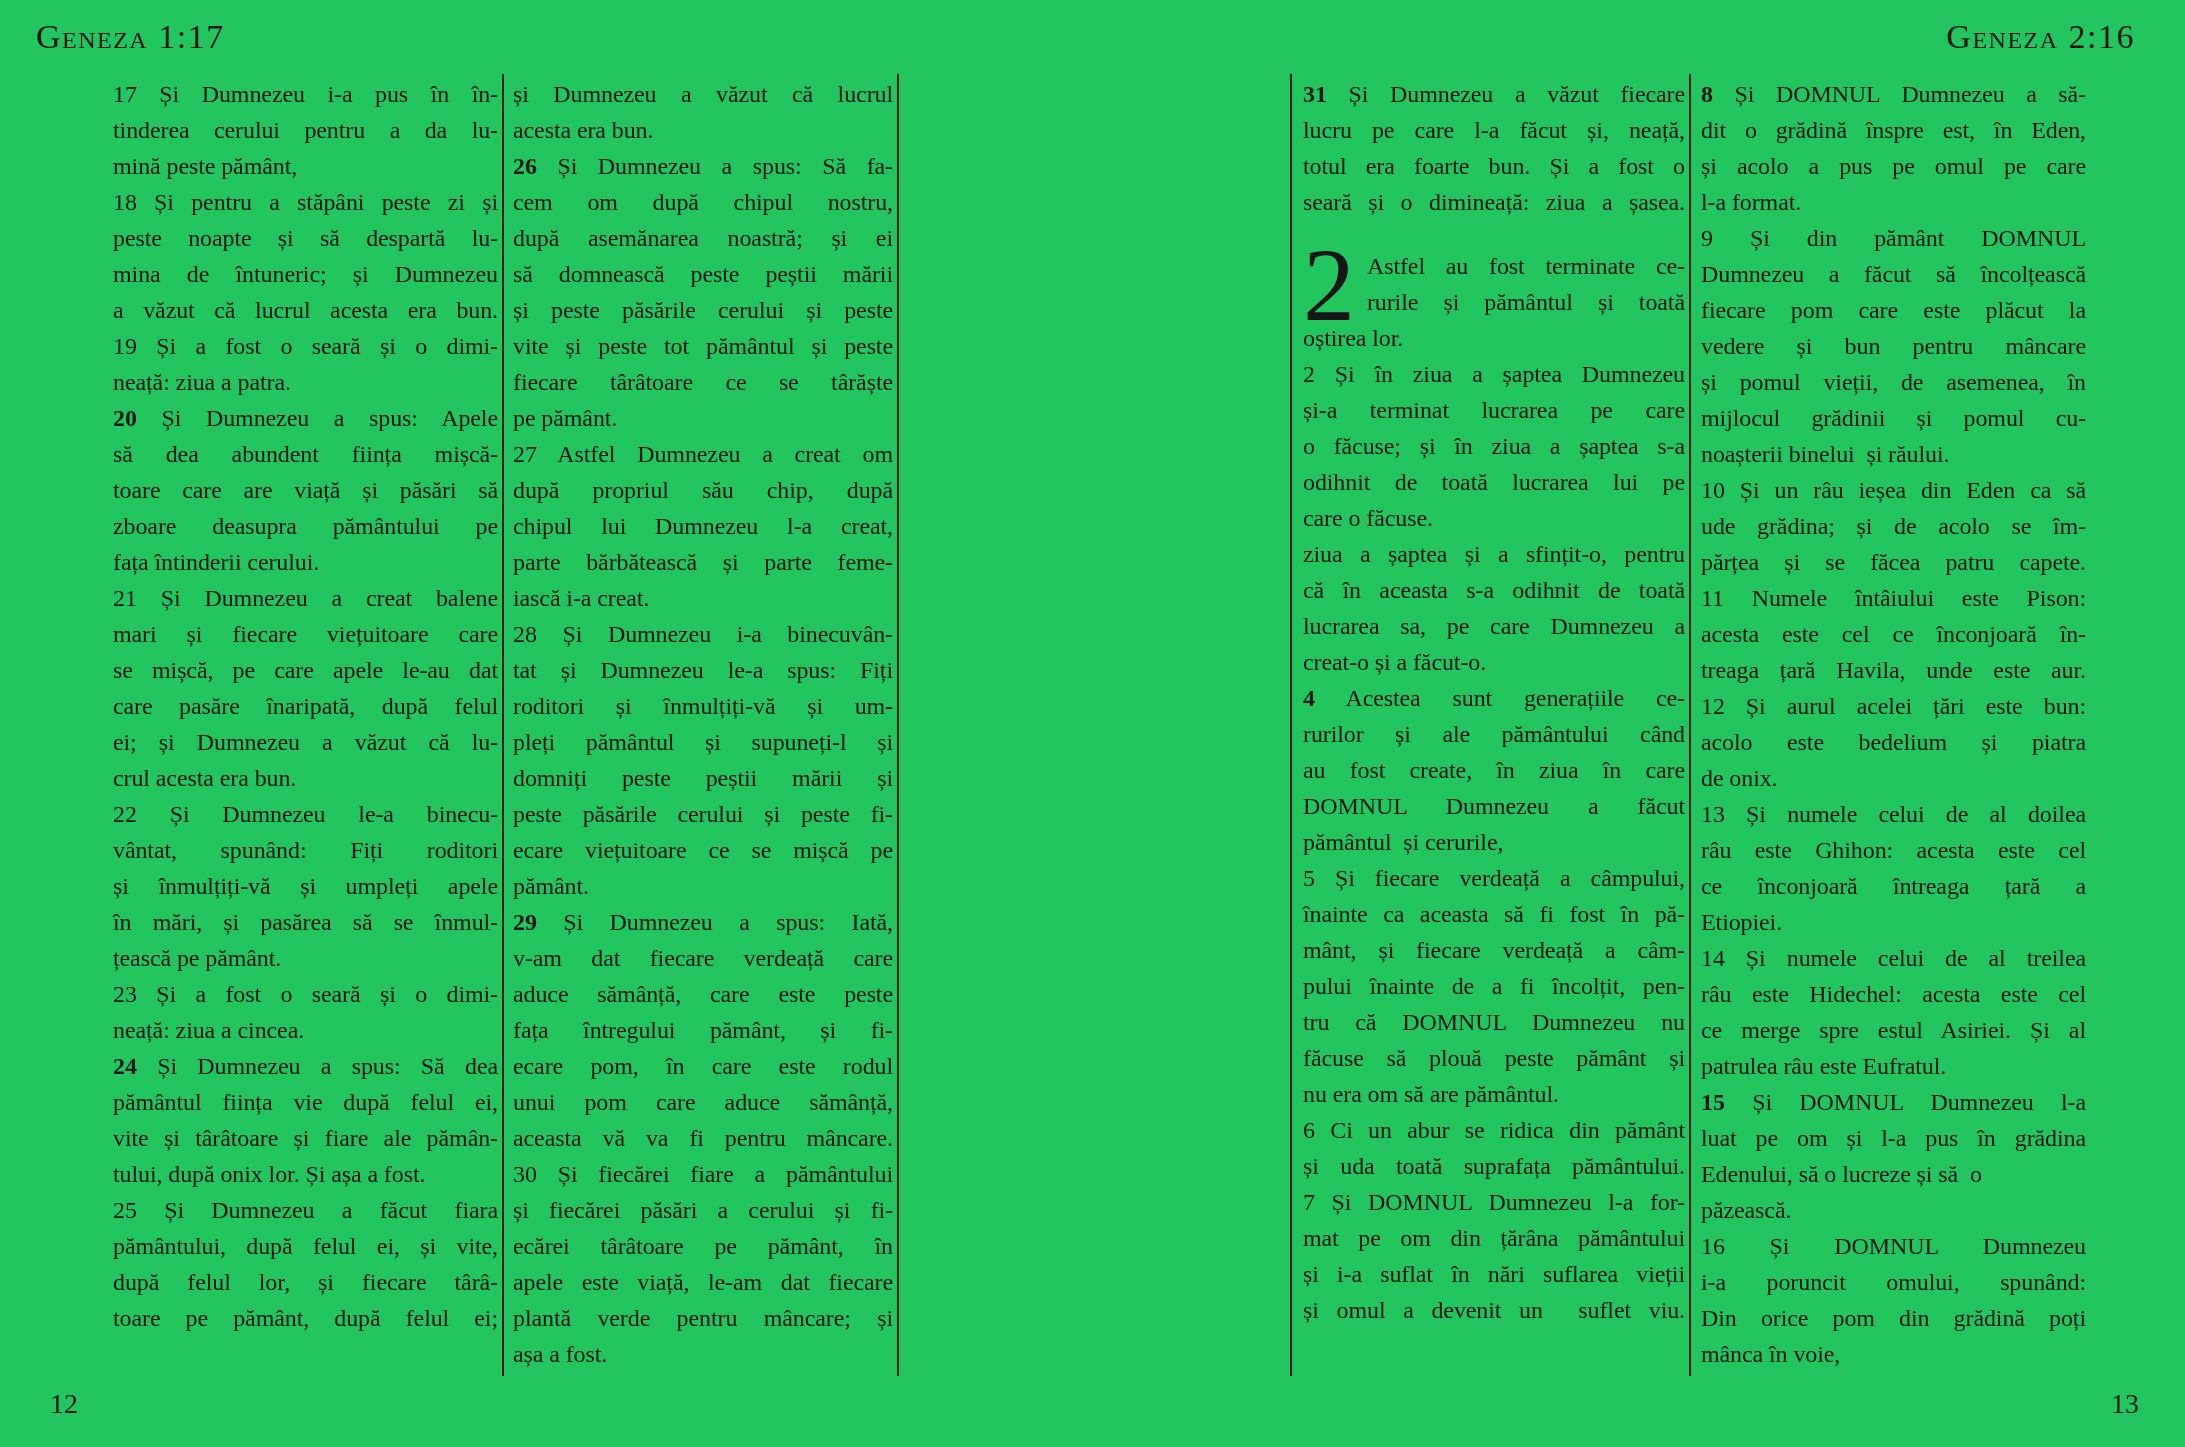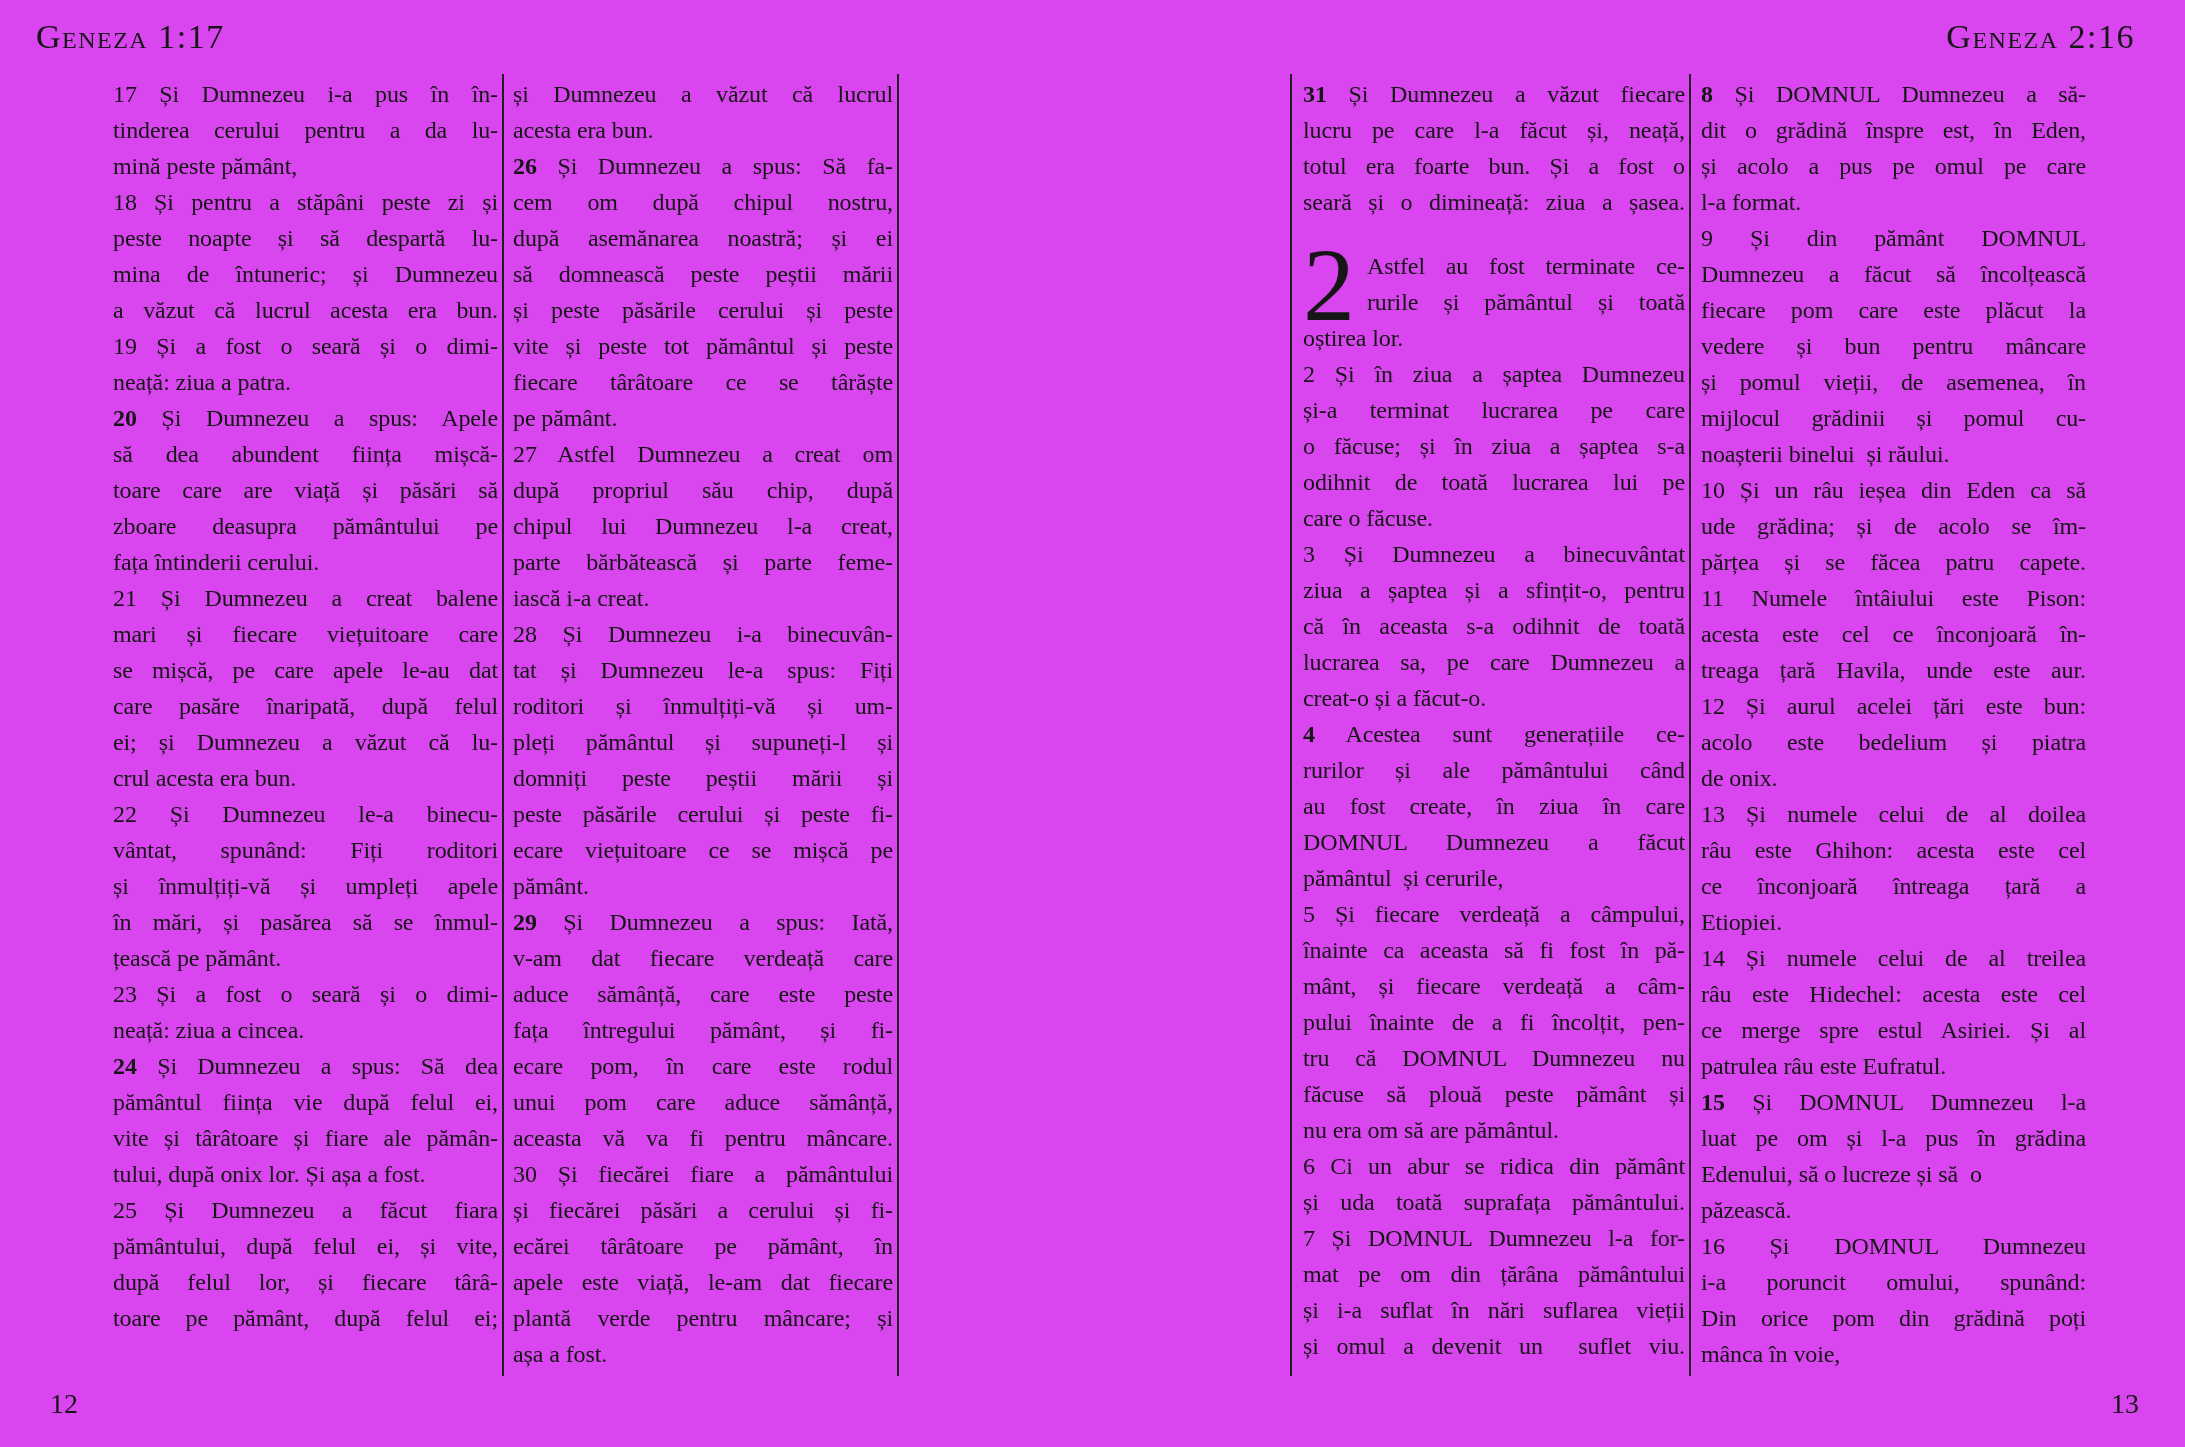--- a/index.html
+++ b/index.html
@@ -1,20 +1,20 @@
 <!DOCTYPE html>
 <html lang="ro"><head>
 <meta charset="utf-8">
 <title>Biblia — Geneza 1–2 (pagini 12–13)</title>
 <style>
   html,body{margin:0;padding:0;background:#ffffff;}
   .spread{
     position:relative;
     width:2185px;height:1447px;
-    background:#d946ef;
+    background:#22c55e;
     color:#161616;
     font-family:"Liberation Serif","DejaVu Serif",serif;
     overflow:hidden;
   }
   .running-head{
     position:absolute;top:18px;
     font-size:34px;
     font-variant:small-caps;
     letter-spacing:1.5px;
     white-space:nowrap;
@@ -163,21 +163,20 @@
         <span class="dropcap">2</span>
         <div class="line"><span class="r">Astfel au fost terminate ce-</span></div>
         <div class="line"><span class="r">rurile și pământul și toată</span></div>
         <div class="line nj"><span class="r">oștirea lor.</span></div>
       </div>
       <div class="line"><span class="r">2 Și în ziua a șaptea Dumnezeu</span></div>
       <div class="line"><span class="r">și-a terminat lucrarea pe care</span></div>
       <div class="line"><span class="r">o făcuse; și în ziua a șaptea s-a</span></div>
       <div class="line"><span class="r">odihnit de toată lucrarea lui pe</span></div>
       <div class="line nj"><span class="r">care o făcuse.</span></div>
-      <div class="line"><span class="r">3 Și Dumnezeu a binecuvântat</span></div>
       <div class="line"><span class="r">ziua a șaptea și a sfințit-o, pentru</span></div>
       <div class="line"><span class="r">că în aceasta s-a odihnit de toată</span></div>
       <div class="line"><span class="r">lucrarea sa, pe care Dumnezeu a</span></div>
       <div class="line nj"><span class="r">creat-o și a făcut-o.</span></div>
       <div class="line"><span class="b">4</span><span class="r"> Acestea </span><span class="i">sunt</span><span class="r"> generațiile ce-</span></div>
       <div class="line"><span class="r">rurilor și ale pământului când</span></div>
       <div class="line"><span class="r">au fost create, în ziua în care</span></div>
       <div class="line"><span class="r">DOMNUL Dumnezeu a făcut</span></div>
       <div class="line nj"><span class="r">pământul &nbsp;și cerurile,</span></div>
       <div class="line"><span class="r">5 Și fiecare verdeață a câmpului,</span></div>

